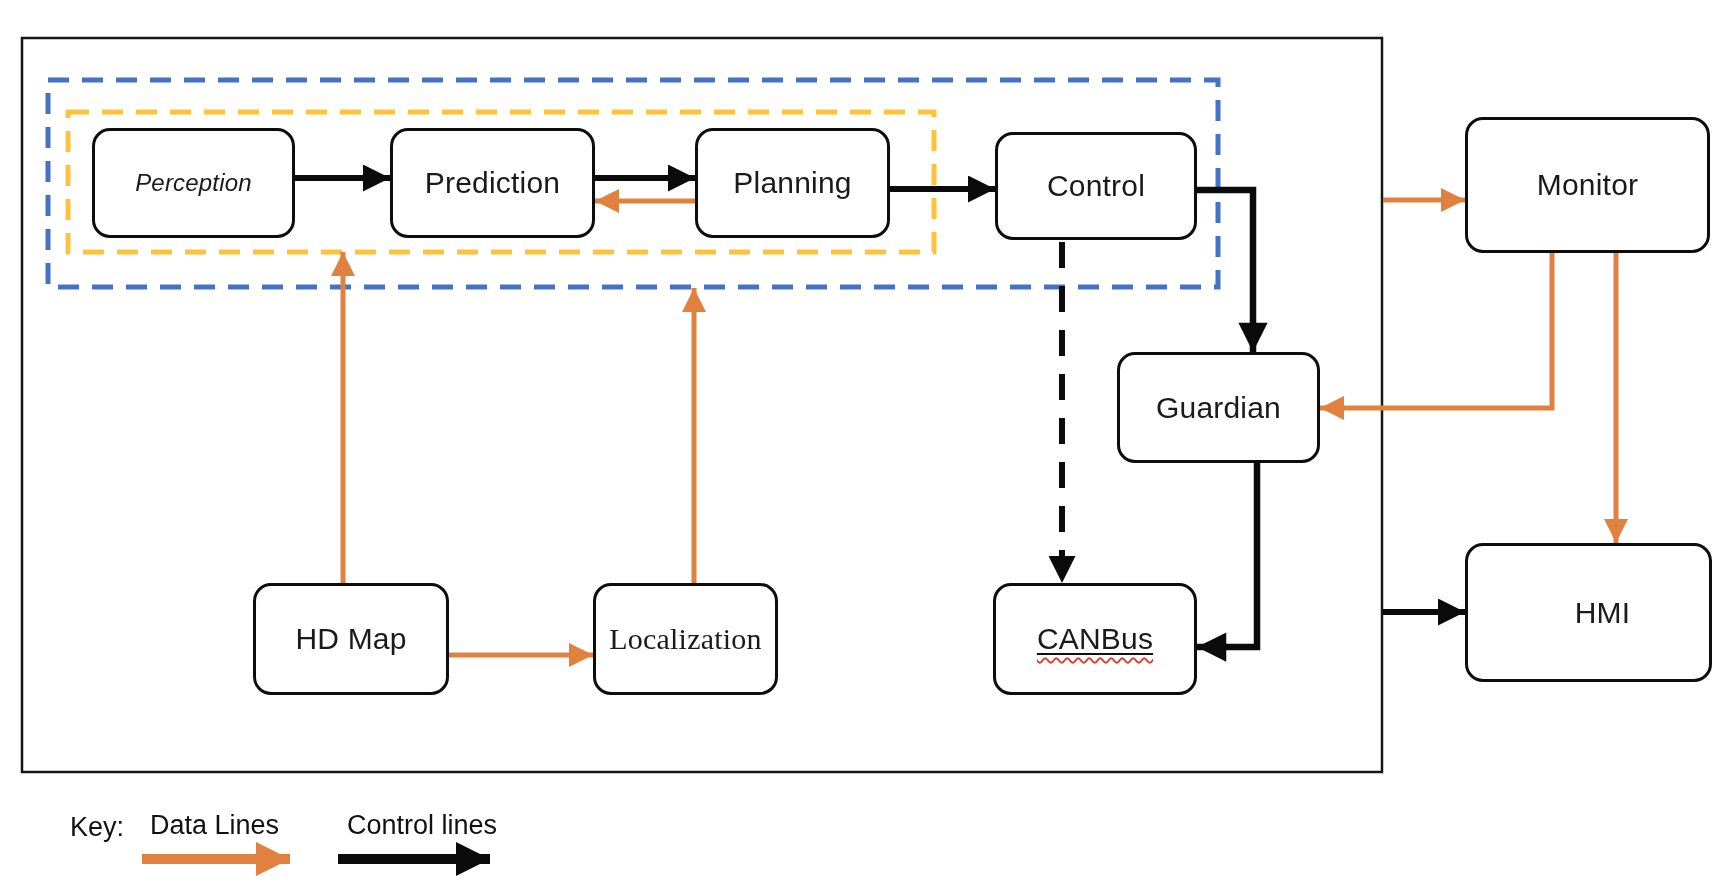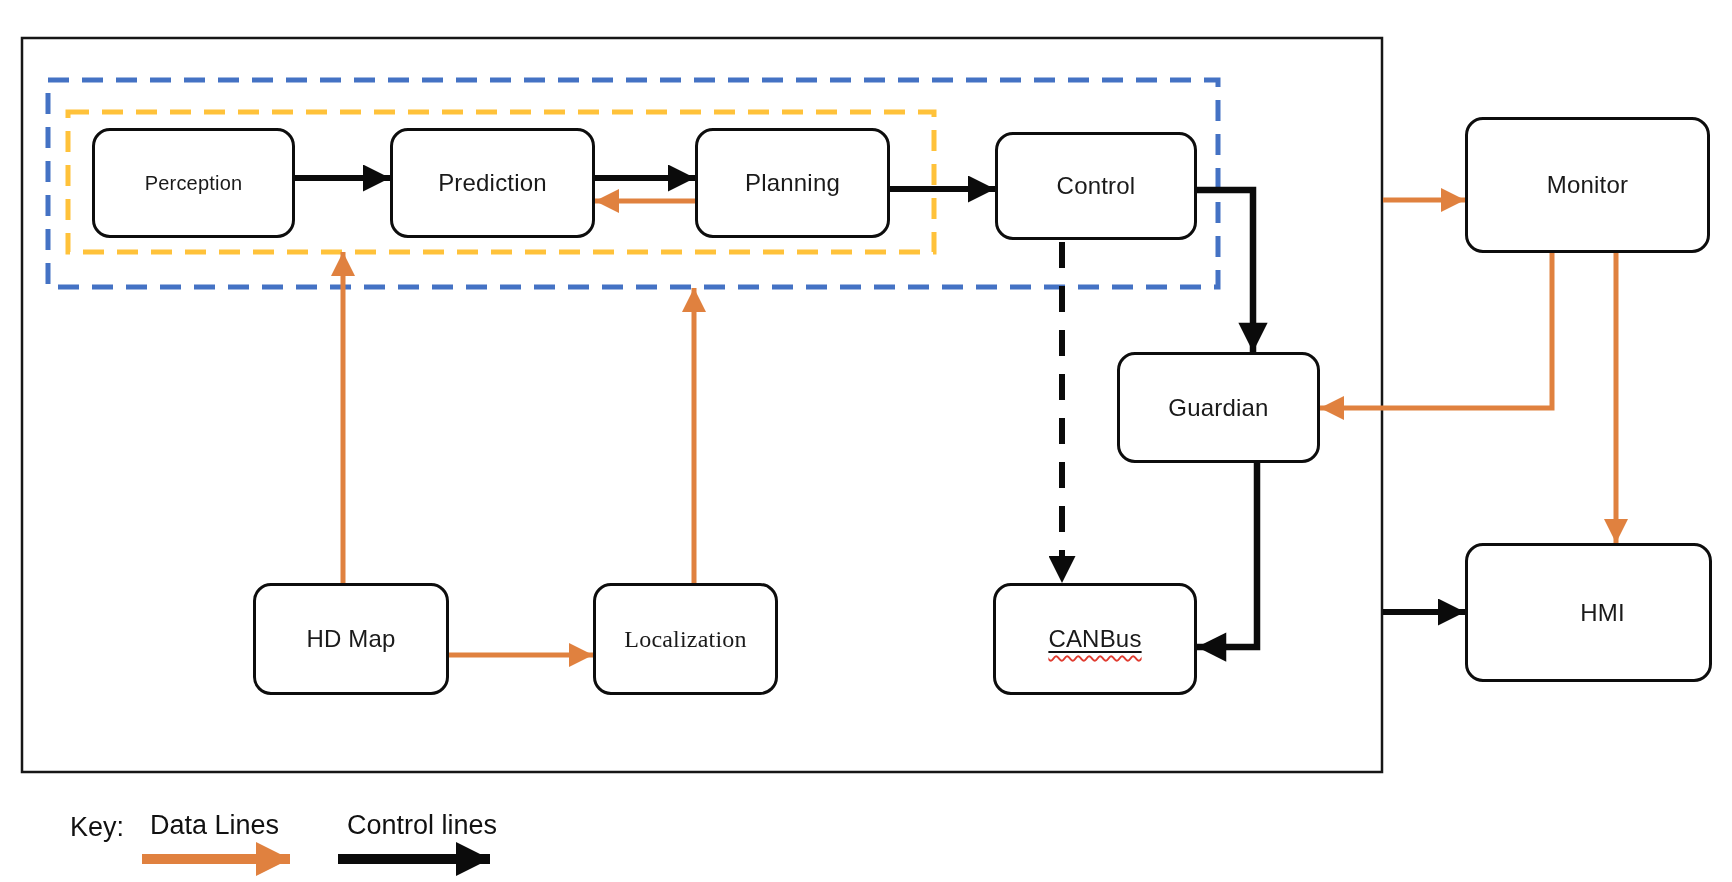--- a/index.html
+++ b/index.html
@@ -11,25 +11,25 @@
     overflow:hidden;
   }
   svg.layer{position:absolute;left:0;top:0;}
   .node{
     position:absolute;
     box-sizing:border-box;
     background:#ffffff;
     border:3px solid #0d0d0d;
     border-radius:18px;
     display:flex;align-items:center;justify-content:center;
-    font-size:24px;color:#1a1a1a;
+    font-size:30px;color:#1a1a1a;
     z-index:3;
     letter-spacing:0.2px;
   }
-  .node--perception{font-size:20px;}
+  .node--perception{font-size:24px;font-style:italic;}
   .edge-control{stroke:var(--c-control);stroke-width:6;fill:none;}
   .edge-control--thick{stroke:var(--c-control);stroke-width:6.5;fill:none;}
   .edge-control--dashed{stroke:var(--c-control);stroke-width:6;fill:none;stroke-dasharray:26 18;}
   .edge-data{stroke:var(--c-data);stroke-width:5;fill:none;}
   .key-line-data{stroke:var(--c-data);stroke-width:10;fill:none;}
   .key-line-control{stroke:var(--c-control);stroke-width:10;fill:none;}
   .group-blue{stroke:var(--c-blue_group);stroke-width:5;fill:none;stroke-dasharray:21 13;}
   .group-yellow{stroke:var(--c-yellow_group);stroke-width:5;fill:none;stroke-dasharray:21 13;}
   .outer-rect{stroke:#161616;stroke-width:2.5;fill:none;}
   .fill-data{fill:var(--c-data);}

